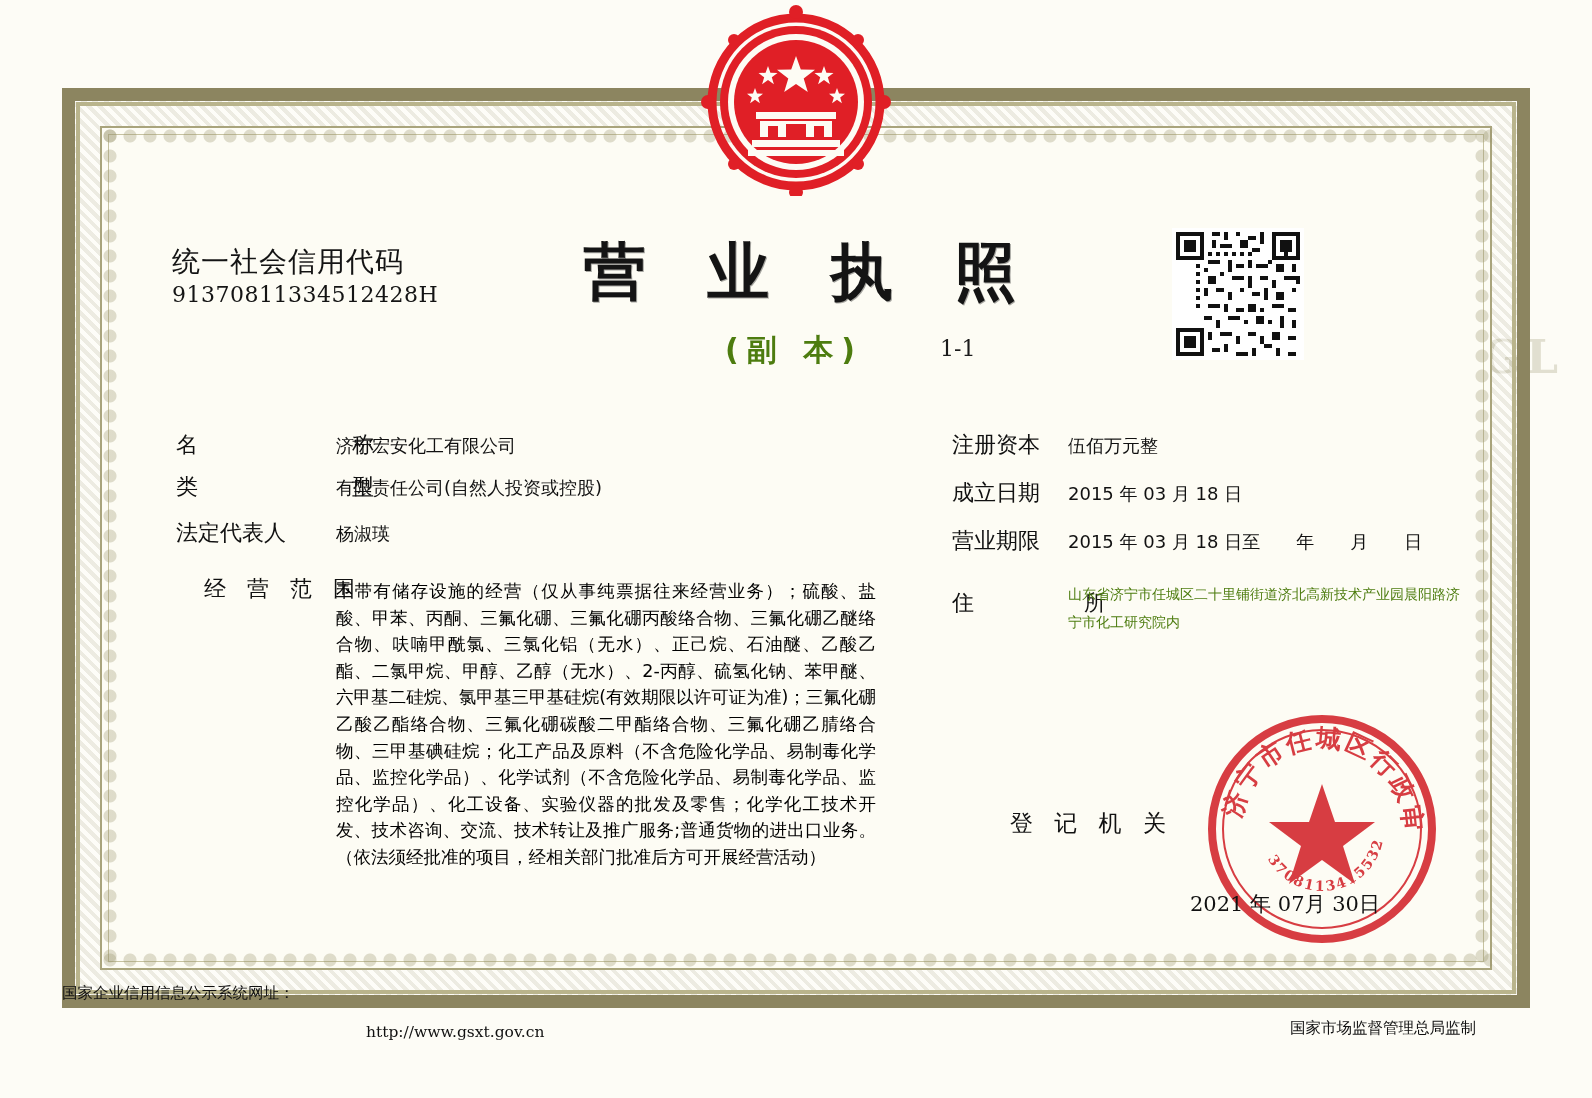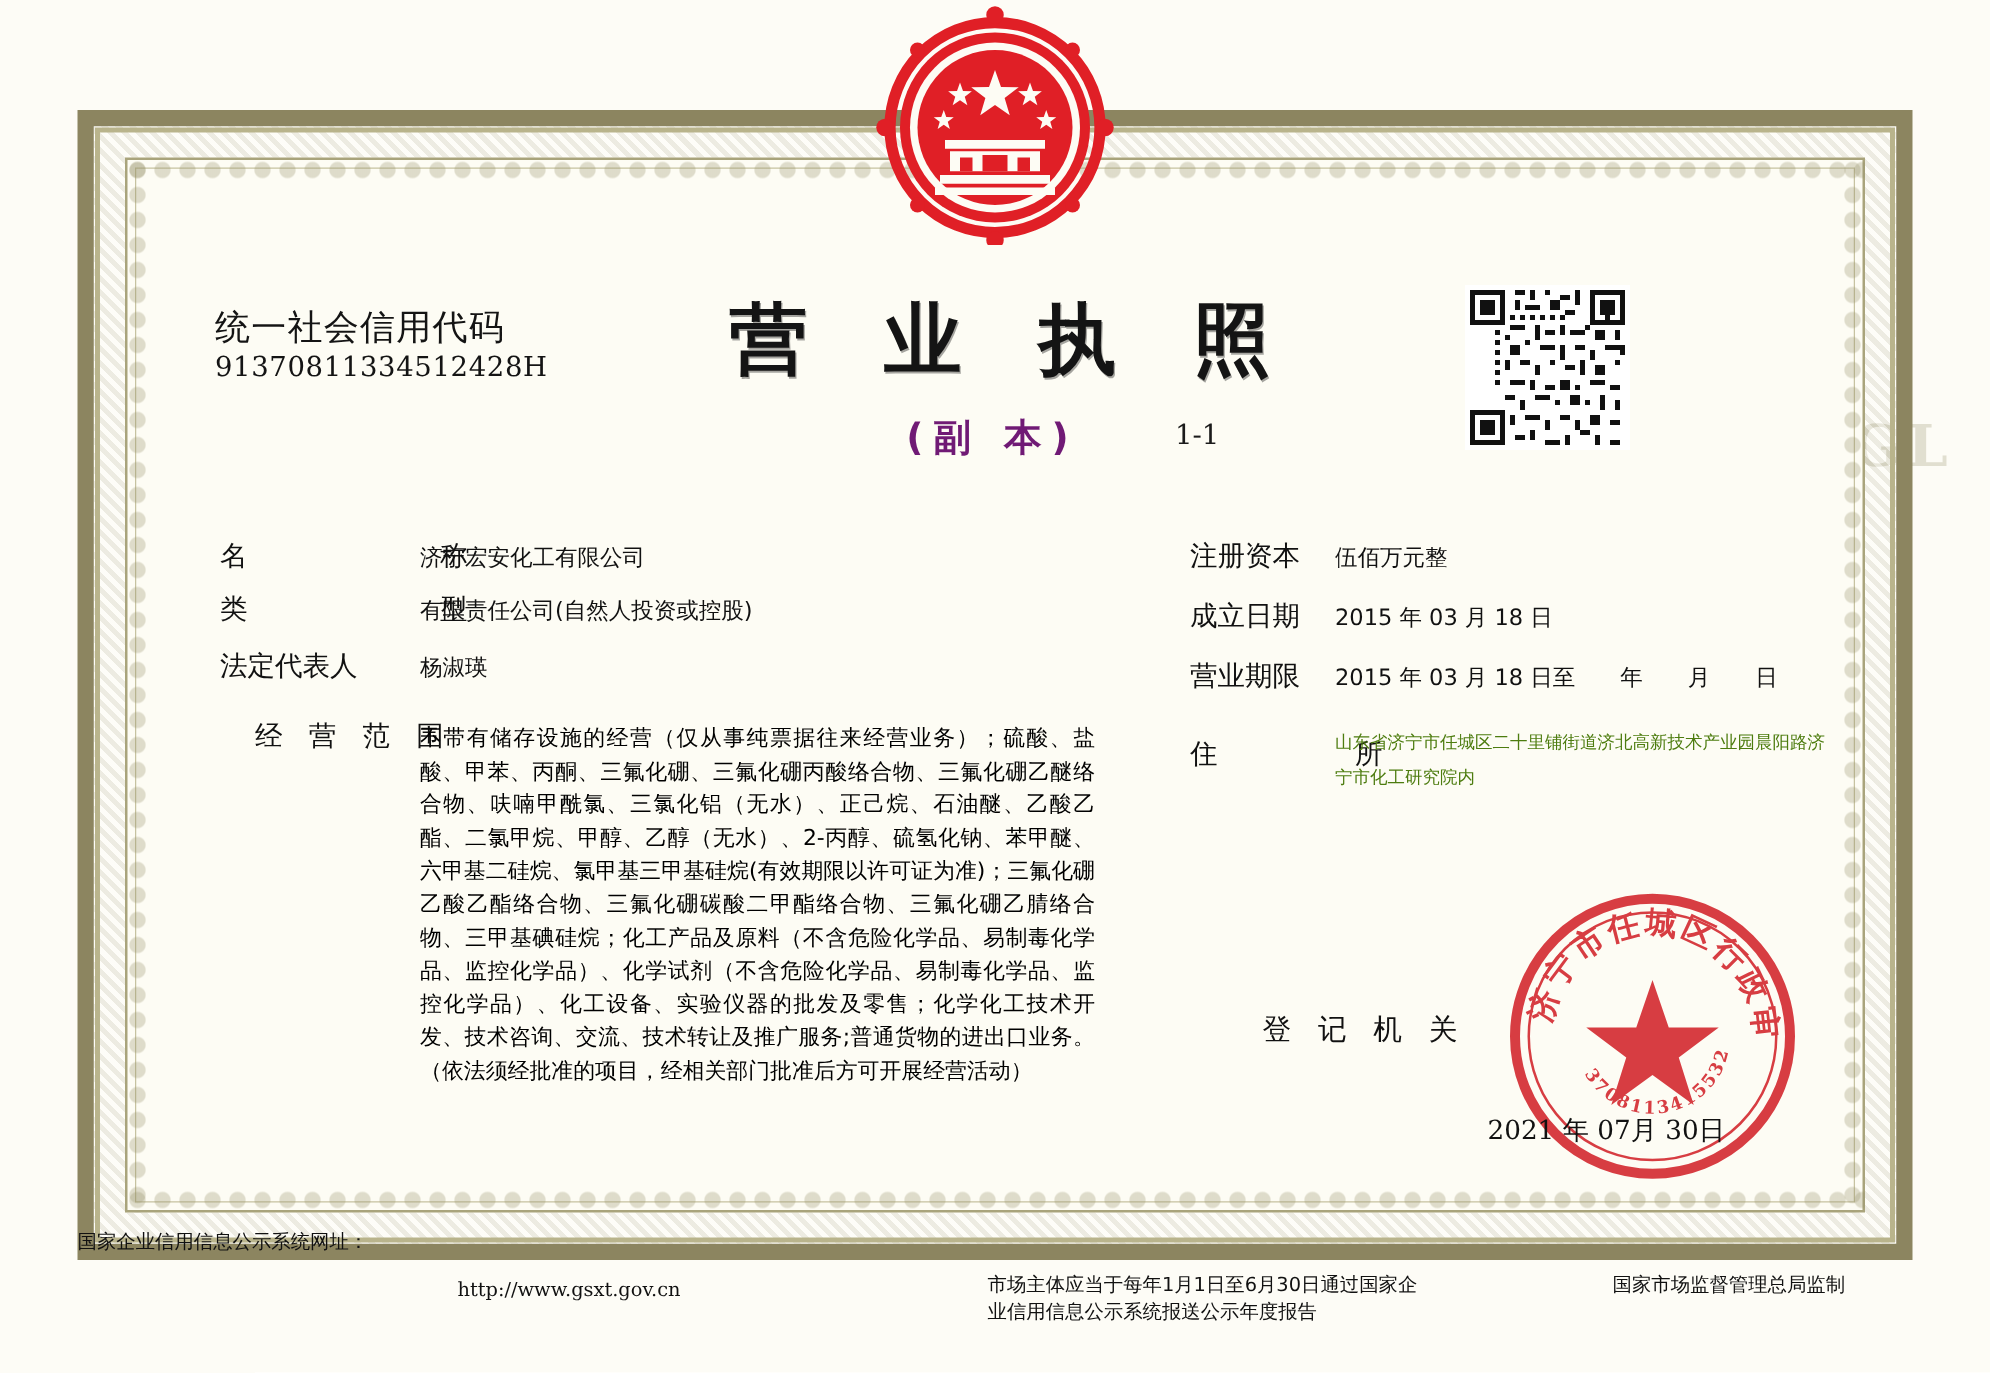--- a/index.html
+++ b/index.html
@@ -110,21 +110,21 @@
   }
   #subtitle {
     position: absolute;
     left: 690px; top: 330px;
     width: 200px;
     text-align: center;
     font-size: 30px;
     font-weight: 700;
     letter-spacing: 8px;
     text-indent: 8px;
-    color: #701a75;
+    color: #4d7c0f;
   }
   #sheet-no {
     position: absolute;
     left: 940px; top: 336px;
     font-size: 22px;
     color: #1b1b1b;
     font-family: "DejaVu Serif", "Liberation Serif", serif;
   }
 
   
@@ -454,16 +454,15 @@
           <textPath href="#sealArcBottom" startOffset="16%">3708113415532</textPath>
         </text>
       </g>
     </svg>
   </div>
 
   <div id="issue-date">2021 年    07月         30日</div>
 
   <div class="footer-text" id="footer-left">国家企业信用信息公示系统网址：</div>
   <div class="footer-text" id="footer-url">http://www.gsxt.gov.cn</div>
-  <div class="footer-text" id="footer-mid" style="width:350px;">市场主体应当于每年1月1日至6月30日通过国家企业信用信息公示系统报送公示年度报告</div>
   <div class="footer-text" id="footer-right">国家市场监督管理总局监制</div>
 
 </div>
 
 </body></html>

